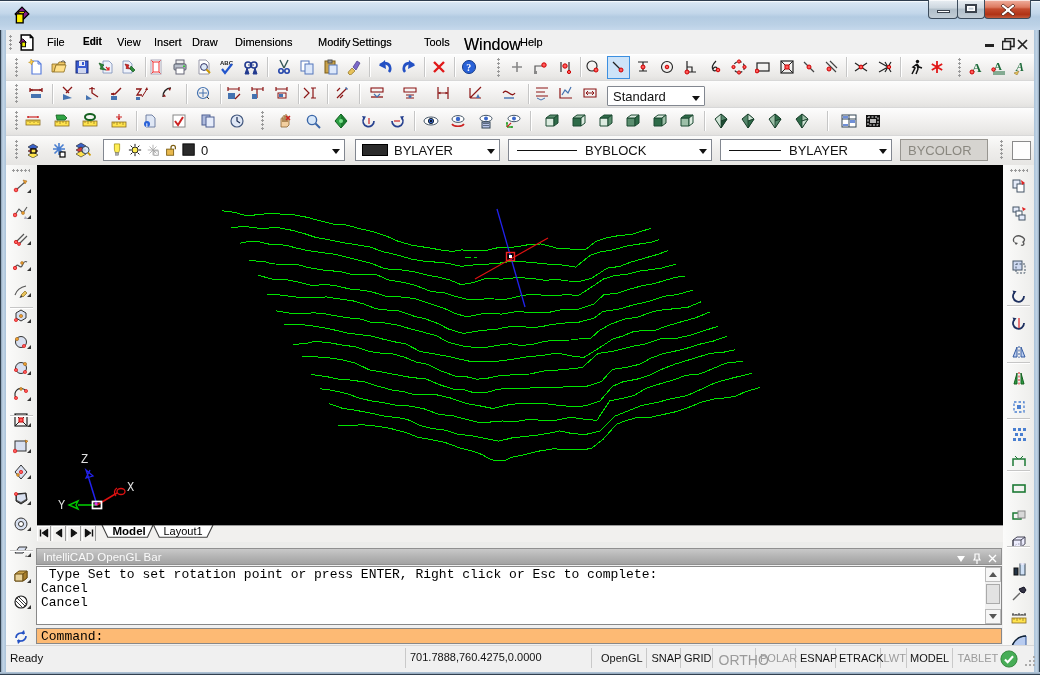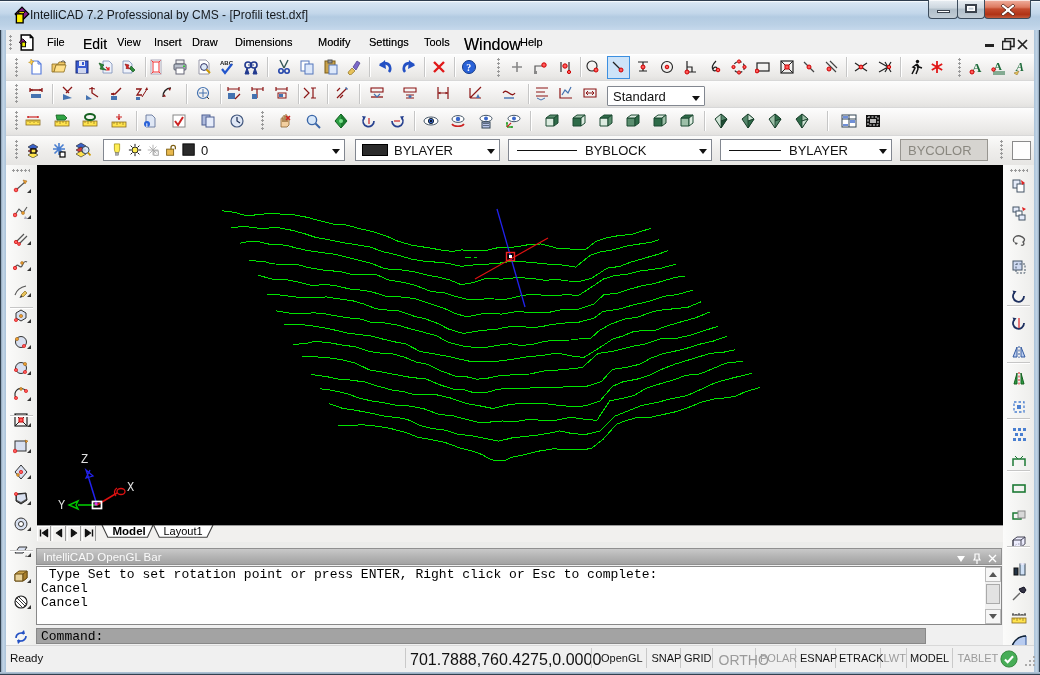--- a/index.html
+++ b/index.html
@@ -15,21 +15,20 @@
 <div class="abs" style="left:6px;top:30px;width:1028px;height:642px;background:#f0f0f0"></div>
     <div class="abs" style="left:0;top:0;width:1040px;height:30px;background:linear-gradient(180deg,#e8f1fa 0,#d5e4f2 8%,#c3d7ea 42%,#b3cbe2 55%,#bbd1e6 82%,#c6d9ec 100%);border-top:1px solid #2e3d4e;box-shadow:inset 0 1px 0 #f4f9fd;"></div>
     <div class="abs" style="left:0;top:30px;width:6px;height:645px;background:linear-gradient(90deg,#8fa4b8 0,#c3d6e8 40%,#aac2d8 100%);border-left:1px solid #31404f"></div>
     <div class="abs" style="left:1034px;top:30px;width:6px;height:645px;background:linear-gradient(90deg,#aac2d8 0,#c3d6e8 60%,#8fa4b8 100%);border-right:1px solid #31404f"></div>
     <div class="abs" style="left:0;top:672px;width:1040px;height:3px;background:linear-gradient(180deg,#b6cadd,#8fa4b8);border-bottom:1px solid #31404f"></div>
     <svg style="position:absolute;left:13px;top:6px;" width="18" height="18" viewBox="0 0 16 16">
       <path d="M8 1l6 6-6 6-6-6z" fill="#8a1f8a" stroke="#000" stroke-width="1.2"></path>
       <path d="M4 5h7l-3 3z" fill="#ffee00" stroke="#000" stroke-width=".8"></path>
       <rect x="3" y="7" width="6" height="8" fill="#ffee00" stroke="#000" stroke-width="1.2"></rect>
     </svg>
-    <div class="abs" style="left:30px;top:8px;font-size:12px;color:#15191d;">IntelliCAD 7.2 Professional by CMS - [Profili test.dxf]</div>
     <div class="abs" style="left:928px;top:0;width:104px;height:19px;"></div>
     <div class="abs" style="left:928px;top:0;width:30px;height:19px;background:linear-gradient(180deg,#e8eef3 0,#ccd6de 45%,#b0bec9 50%,#c2cdd6 100%);border:1px solid #3c4c5c;border-top:none;border-radius:0 0 4px 4px;box-shadow:inset 0 1px 0 rgba(255,255,255,.65)">
       <div class="abs" style="left:8px;top:10px;width:13px;height:3px;background:#fff;border:1px solid #39414b"></div>
     </div>
     <div class="abs" style="left:957px;top:0;width:28px;height:19px;background:linear-gradient(180deg,#e8eef3 0,#ccd6de 45%,#b0bec9 50%,#c2cdd6 100%);border:1px solid #3c4c5c;border-top:none;border-radius:0 0 4px 4px;box-shadow:inset 0 1px 0 rgba(255,255,255,.65)">
       <div class="abs" style="left:7px;top:4px;width:12px;height:9px;border:2px solid #39414b;box-shadow:inset 0 0 0 1.5px #fff"></div>
     </div>
     <div class="abs" style="left:984px;top:0;width:47px;height:19px;background:linear-gradient(180deg,#f0b0a0 0,#dd7a60 40%,#c44b2e 50%,#b03316 80%,#c25a3c 100%);border:1px solid #3c4c5c;border-top:none;border-radius:0 0 4px 4px;box-shadow:inset 0 1px 0 rgba(255,255,255,.65)">
       <svg class="abs" style="left:15px;top:3px" width="16" height="13" viewBox="0 0 16 13">
         <path d="M3 1l5 4 5-4 2 2-5 4 5 4-2 2-5-4-5 4-2-2 5-4-5-4z" fill="#fff" stroke="#4a2015" stroke-width=".8"></path>
@@ -37,27 +36,27 @@
     </div>
     <div class="abs" style="left:6px;top:30px;width:1028px;height:24px;background:#f0f0f0;border-bottom:1px solid #f0f0f0"></div>
     <div class="abs grip" style="left:9px;top:35px;height:15px"></div>
     <svg style="position:absolute;left:18px;top:34px;" width="17" height="17" viewBox="0 0 16 16">
       <path d="M3 1h8.5L14 3.5V15H3z" fill="#fff" stroke="#000" stroke-width="1.4"></path>
       <path d="M11.5 1v2.5H14" fill="none" stroke="#000" stroke-width="1.2"></path>
       <path d="M4.5 4.5l3.2 3.2-3.2 3.2-3.2-3.2z" fill="#8a1f8a" stroke="#000" stroke-width=".9"></path>
       <rect x="3.6" y="7.6" width="3.4" height="4.4" fill="#f2ee00" stroke="#000" stroke-width=".9"></rect>
     </svg>
     <div class="abs" style="left:47px;top:36px;font-size:11px;color:#000;text-shadow:0 0 .6px rgba(0,0,0,.55);">File</div>
-    <div class="abs" style="left:83px;top:36px;font-size:14px;color:#000;text-shadow:0 0 .6px rgba(0,0,0,.55);">Edit</div>
+    <div class="abs" style="left:83px;top:36px;font-size:10px;color:#000;text-shadow:0 0 .6px rgba(0,0,0,.55);font-weight:bold;">Edit</div>
     <div class="abs" style="left:117px;top:36px;font-size:11px;color:#000;text-shadow:0 0 .6px rgba(0,0,0,.55);">View</div>
     <div class="abs" style="left:154px;top:36px;font-size:11px;color:#000;text-shadow:0 0 .6px rgba(0,0,0,.55);">Insert</div>
     <div class="abs" style="left:192px;top:36px;font-size:11px;color:#000;text-shadow:0 0 .6px rgba(0,0,0,.55);">Draw</div>
     <div class="abs" style="left:235px;top:36px;font-size:11px;color:#000;text-shadow:0 0 .6px rgba(0,0,0,.55);">Dimensions</div>
     <div class="abs" style="left:318px;top:36px;font-size:11px;color:#000;text-shadow:0 0 .6px rgba(0,0,0,.55);">Modify</div>
-    <div class="abs" style="left:369px;top:36px;font-size:11px;color:#000;text-shadow:0 0 .6px rgba(0,0,0,.55);">Settings</div>
+    <div class="abs" style="left:352px;top:36px;font-size:11px;color:#000;text-shadow:0 0 .6px rgba(0,0,0,.55);">Settings</div>
     <div class="abs" style="left:424px;top:36px;font-size:11px;color:#000;text-shadow:0 0 .6px rgba(0,0,0,.55);">Tools</div>
     <div class="abs" style="left:464px;top:36px;font-size:16px;color:#000;text-shadow:0 0 .6px rgba(0,0,0,.55);">Window</div>
     <div class="abs" style="left:520px;top:36px;font-size:11px;color:#000;text-shadow:0 0 .6px rgba(0,0,0,.55);">Help</div>
     <div class="abs" style="left:985px;top:44px;width:9px;height:3px;background:#222;"></div>
     <svg class="abs" style="left:1002px;top:38px" width="13" height="12" viewBox="0 0 13 12">
       <rect x="3" y="0.5" width="9" height="8" fill="none" stroke="#222" stroke-width="1.6"></rect>
       <rect x="0.5" y="3.5" width="8" height="8" fill="#f0f0f0" stroke="#222" stroke-width="1.6"></rect>
     </svg>
     <svg class="abs" style="left:1017px;top:39px" width="11" height="11" viewBox="0 0 11 11">
       <path d="M1 1l9 9M10 1l-9 9" stroke="#222" stroke-width="1.7"></path>
@@ -864,27 +863,27 @@
         <svg class="abs" style="left:4px;top:5px" width="8" height="6" viewBox="0 0 8 6">
           <path d="M4 0l4 5H0z" fill="#555"></path>
         </svg>
         <div class="abs" style="left:0;bottom:0;width:16px;height:15px;background:#f6f6f6;border:1px solid #bbb"></div>
         <svg class="abs" style="left:4px;bottom:5px" width="8" height="6" viewBox="0 0 8 6">
           <path d="M4 6l4-5H0z" fill="#555"></path>
         </svg>
         <div class="abs" style="left:1px;top:17px;width:14px;height:20px;background:#e2e2e2;border:1px solid #aaa"></div>
       </div>
     </div>
-    <div class="abs" style="left:36px;top:628px;width:890px;height:16px;background:#a3a3a3;border:1px solid #888">
+    <div class="abs" style="left:36px;top:628px;width:966px;height:16px;background:#fdba74;border:1px solid #888">
       <div style="position:absolute;left:4px;top:0px;font-family:'Liberation Mono',monospace;font-size:13px;color:#000">Command:</div>
     </div>
     <div class="abs" style="left:6px;top:645px;width:1028px;height:27px;background:#f0f0f0">
       <div class="abs" style="left:0;top:0;width:1028px;height:1px;background:#d8d8d8"></div>
       <div class="abs" style="left:4px;top:7px;font-size:11.5px;color:#111">Ready</div>
-      <div class="abs" style="left:404px;top:6px;font-size:16px;color:#111">701.7888,760.4275,0.0000</div>
+      <div class="abs" style="left:404px;top:6px;font-size:11px;color:#111">701.7888,760.4275,0.0000</div>
       <div class="abs" style="left:398.8px;top:3px;width:1px;height:20px;background:#c9c9c9"></div>
       <div class="abs" style="left:585px;top:3px;width:1px;height:20px;background:#c9c9c9"></div>
       <div class="abs" style="left:640px;top:3px;width:1px;height:20px;background:#c9c9c9"></div>
       <div class="abs" style="left:674px;top:3px;width:1px;height:20px;background:#c9c9c9"></div>
       <div class="abs" style="left:705.5px;top:3px;width:1px;height:20px;background:#c9c9c9"></div>
       <div class="abs" style="left:748.6px;top:3px;width:1px;height:20px;background:#c9c9c9"></div>
       <div class="abs" style="left:788.6px;top:3px;width:1px;height:20px;background:#c9c9c9"></div>
       <div class="abs" style="left:829.4px;top:3px;width:1px;height:20px;background:#c9c9c9"></div>
       <div class="abs" style="left:874.3px;top:3px;width:1px;height:20px;background:#c9c9c9"></div>
       <div class="abs" style="left:899.7px;top:3px;width:1px;height:20px;background:#c9c9c9"></div>

